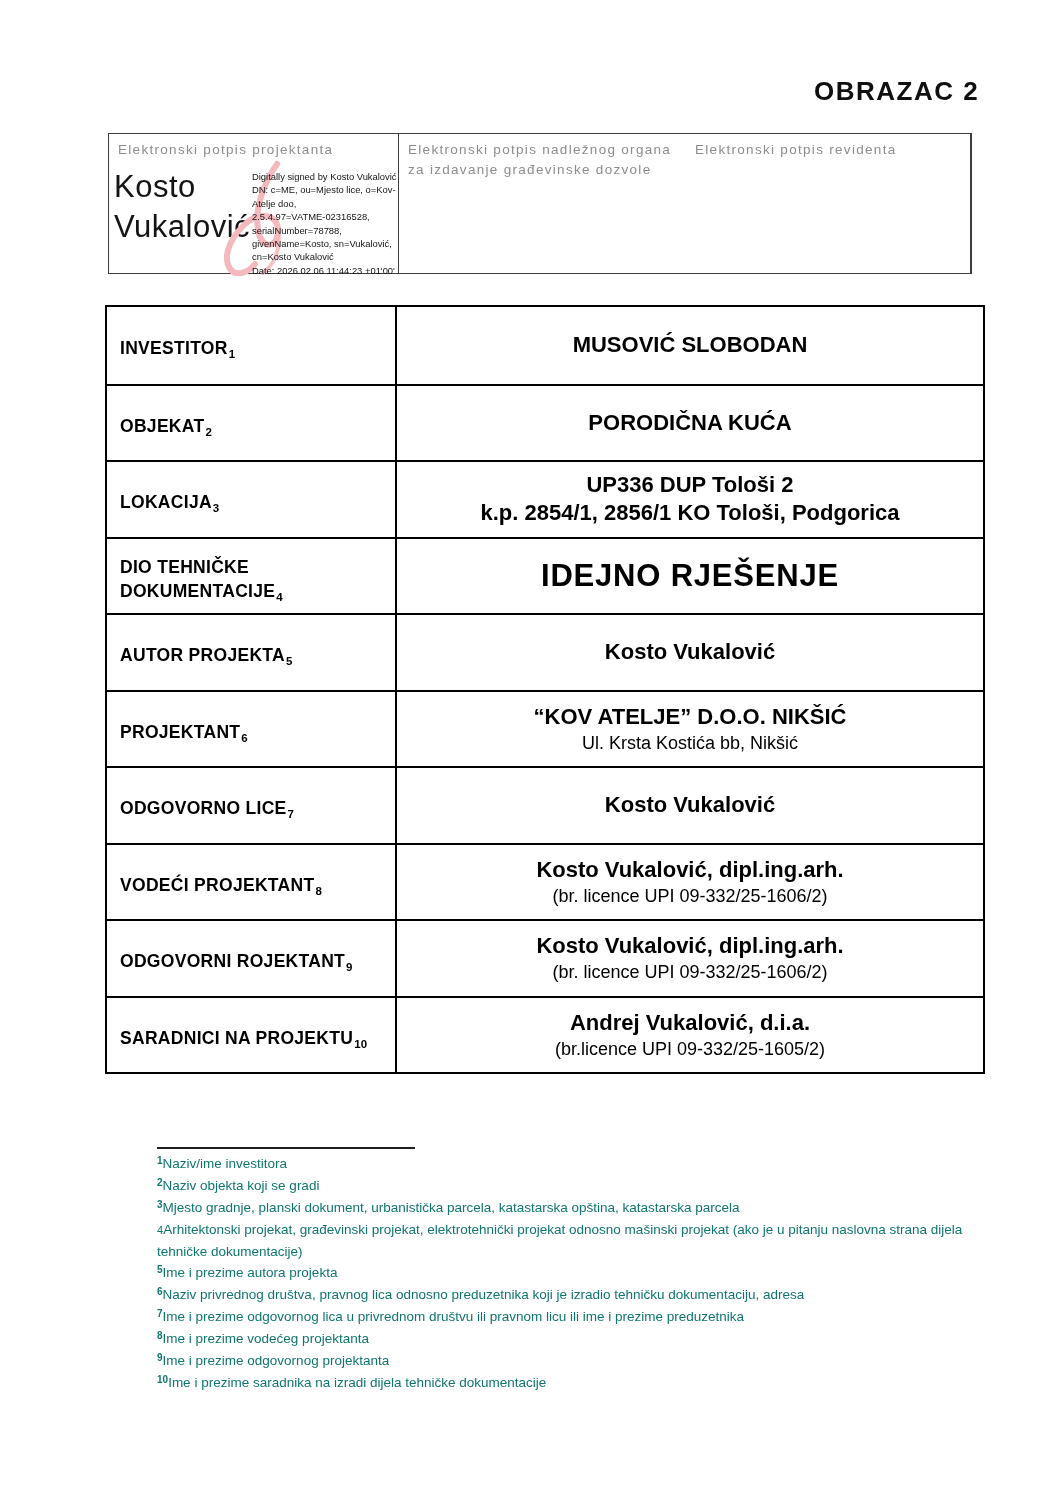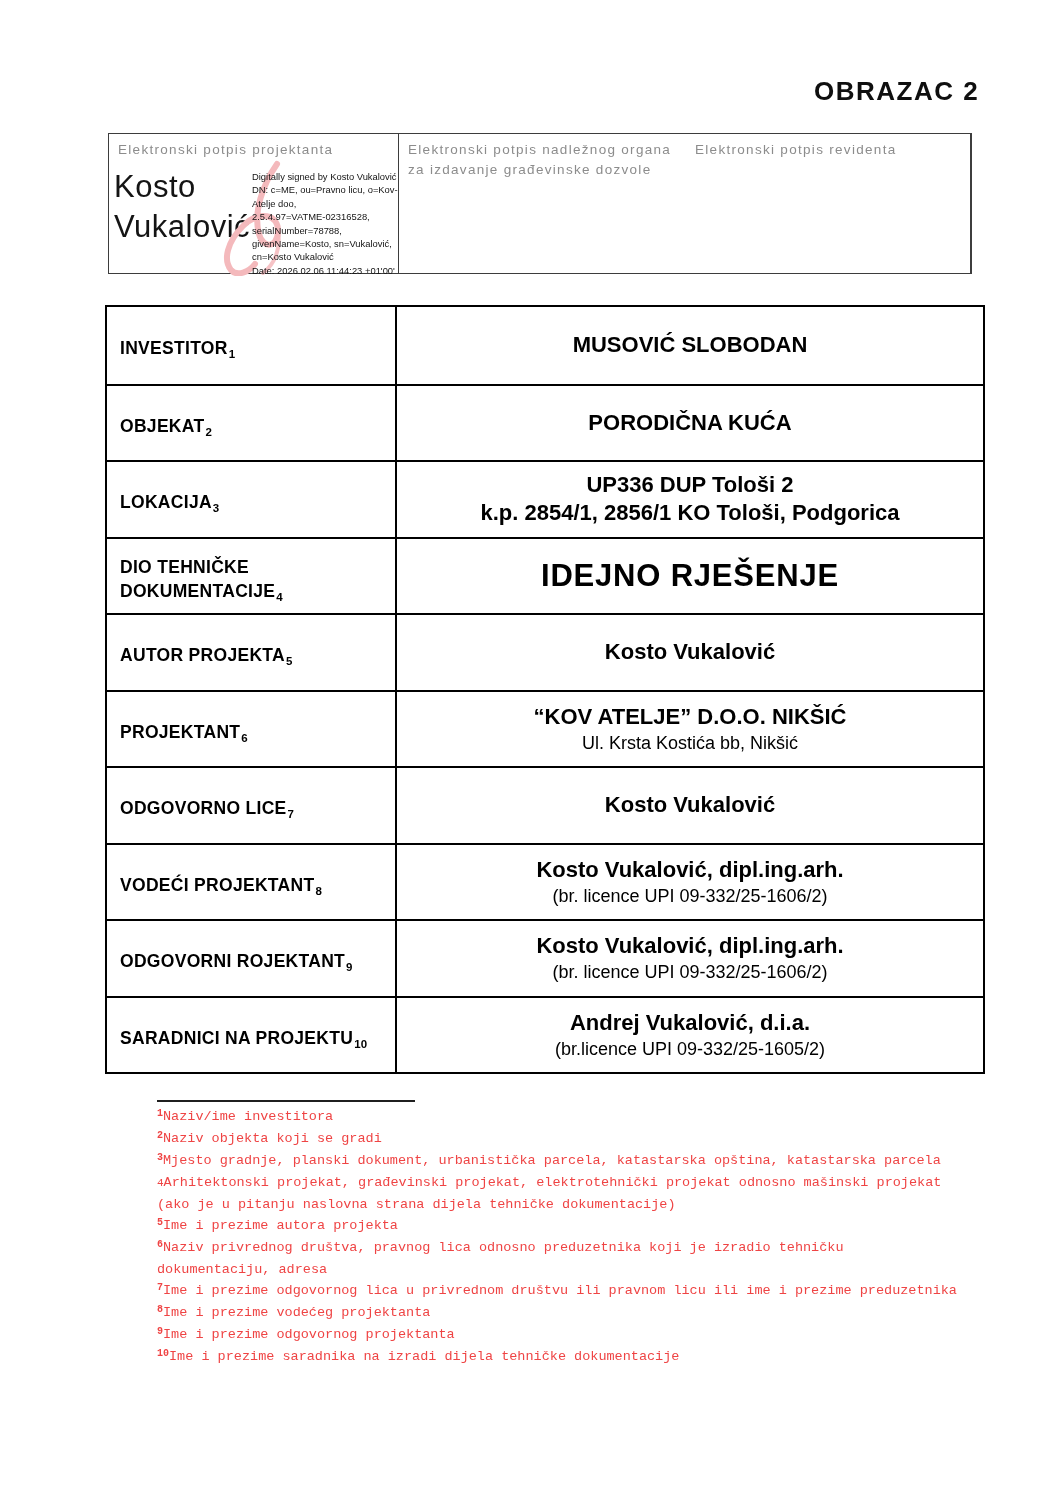--- a/index.html
+++ b/index.html
@@ -82,23 +82,23 @@
     flex:1; display:flex; flex-direction:column;
     align-items:center; justify-content:center;
     text-align:center; padding:0 8px;border-radius:9px;
   }
   .v1 { font-size:22px; font-weight:bold; line-height:28px; }
   .v2 { font-size:18px; font-weight:normal; line-height:24px; }
   .vx { font-size:31px; font-weight:bold; letter-spacing:0.8px; line-height:36px; }
 
   
   .footnotes {
-    position:absolute; left:157px; top:1100px;
+    position:absolute; left:157px; top:1147px;
     width:808px;
-    font-size:13.5px; line-height:21px; color:#ef4444;font-family:Liberation Mono, monospace;
+    font-size:13.5px; line-height:21px; color:#0f766e;
   }
   .fn-rule {
     width:258px; border-top:2.5px solid #1f1f1f;
     margin-bottom:4px;
   }
   .fn-item { }
   .fn-mark {
     font-size:10px; font-weight:bold;
     position:relative; top:-4px;
   }
@@ -117,21 +117,21 @@
       <div class="sig-name">
         <div>Kosto</div>
         <div>Vukalović</div>
       </div>
       <svg class="sig-flourish" viewBox="0 0 90 116" fill="none">
         <path d="M62 4 C 48 24, 38 52, 44 74 C 48 89, 62 88, 63 72 C 64 54, 44 50, 28 66 C 12 82, 8 100, 16 110 C 22 117, 34 112, 40 104" stroke="#f4b9bc" stroke-width="6" stroke-linecap="round" fill="none"></path>
         <path d="M63 72 C 66 88, 60 104, 48 113" stroke="#f4b9bc" stroke-width="4" stroke-linecap="round" fill="none" opacity="0.85"></path>
       </svg>
       <div class="sig-details">
         <div>Digitally signed by Kosto Vukalović</div>
-        <div>DN: c=ME, ou=Pravno licu, o=Kov-</div>
+        <div>DN: c=ME, ou=Mjesto lice, o=Kov-</div>
         <div>Atelje doo,</div>
         <div>2.5.4.97=VATME-02316528,</div>
         <div>serialNumber=78788,</div>
         <div>givenName=Kosto, sn=Vukalović,</div>
         <div>cn=Kosto Vukalović</div>
         <div>Date: 2026.02.06 11:44:23 +01'00'</div>
       </div>
     </div>
     <div class="sig-col sig-col-3">
       <div class="sig-header">Elektronski potpis nadležnog organa za izdavanje građevinske dozvole</div>

